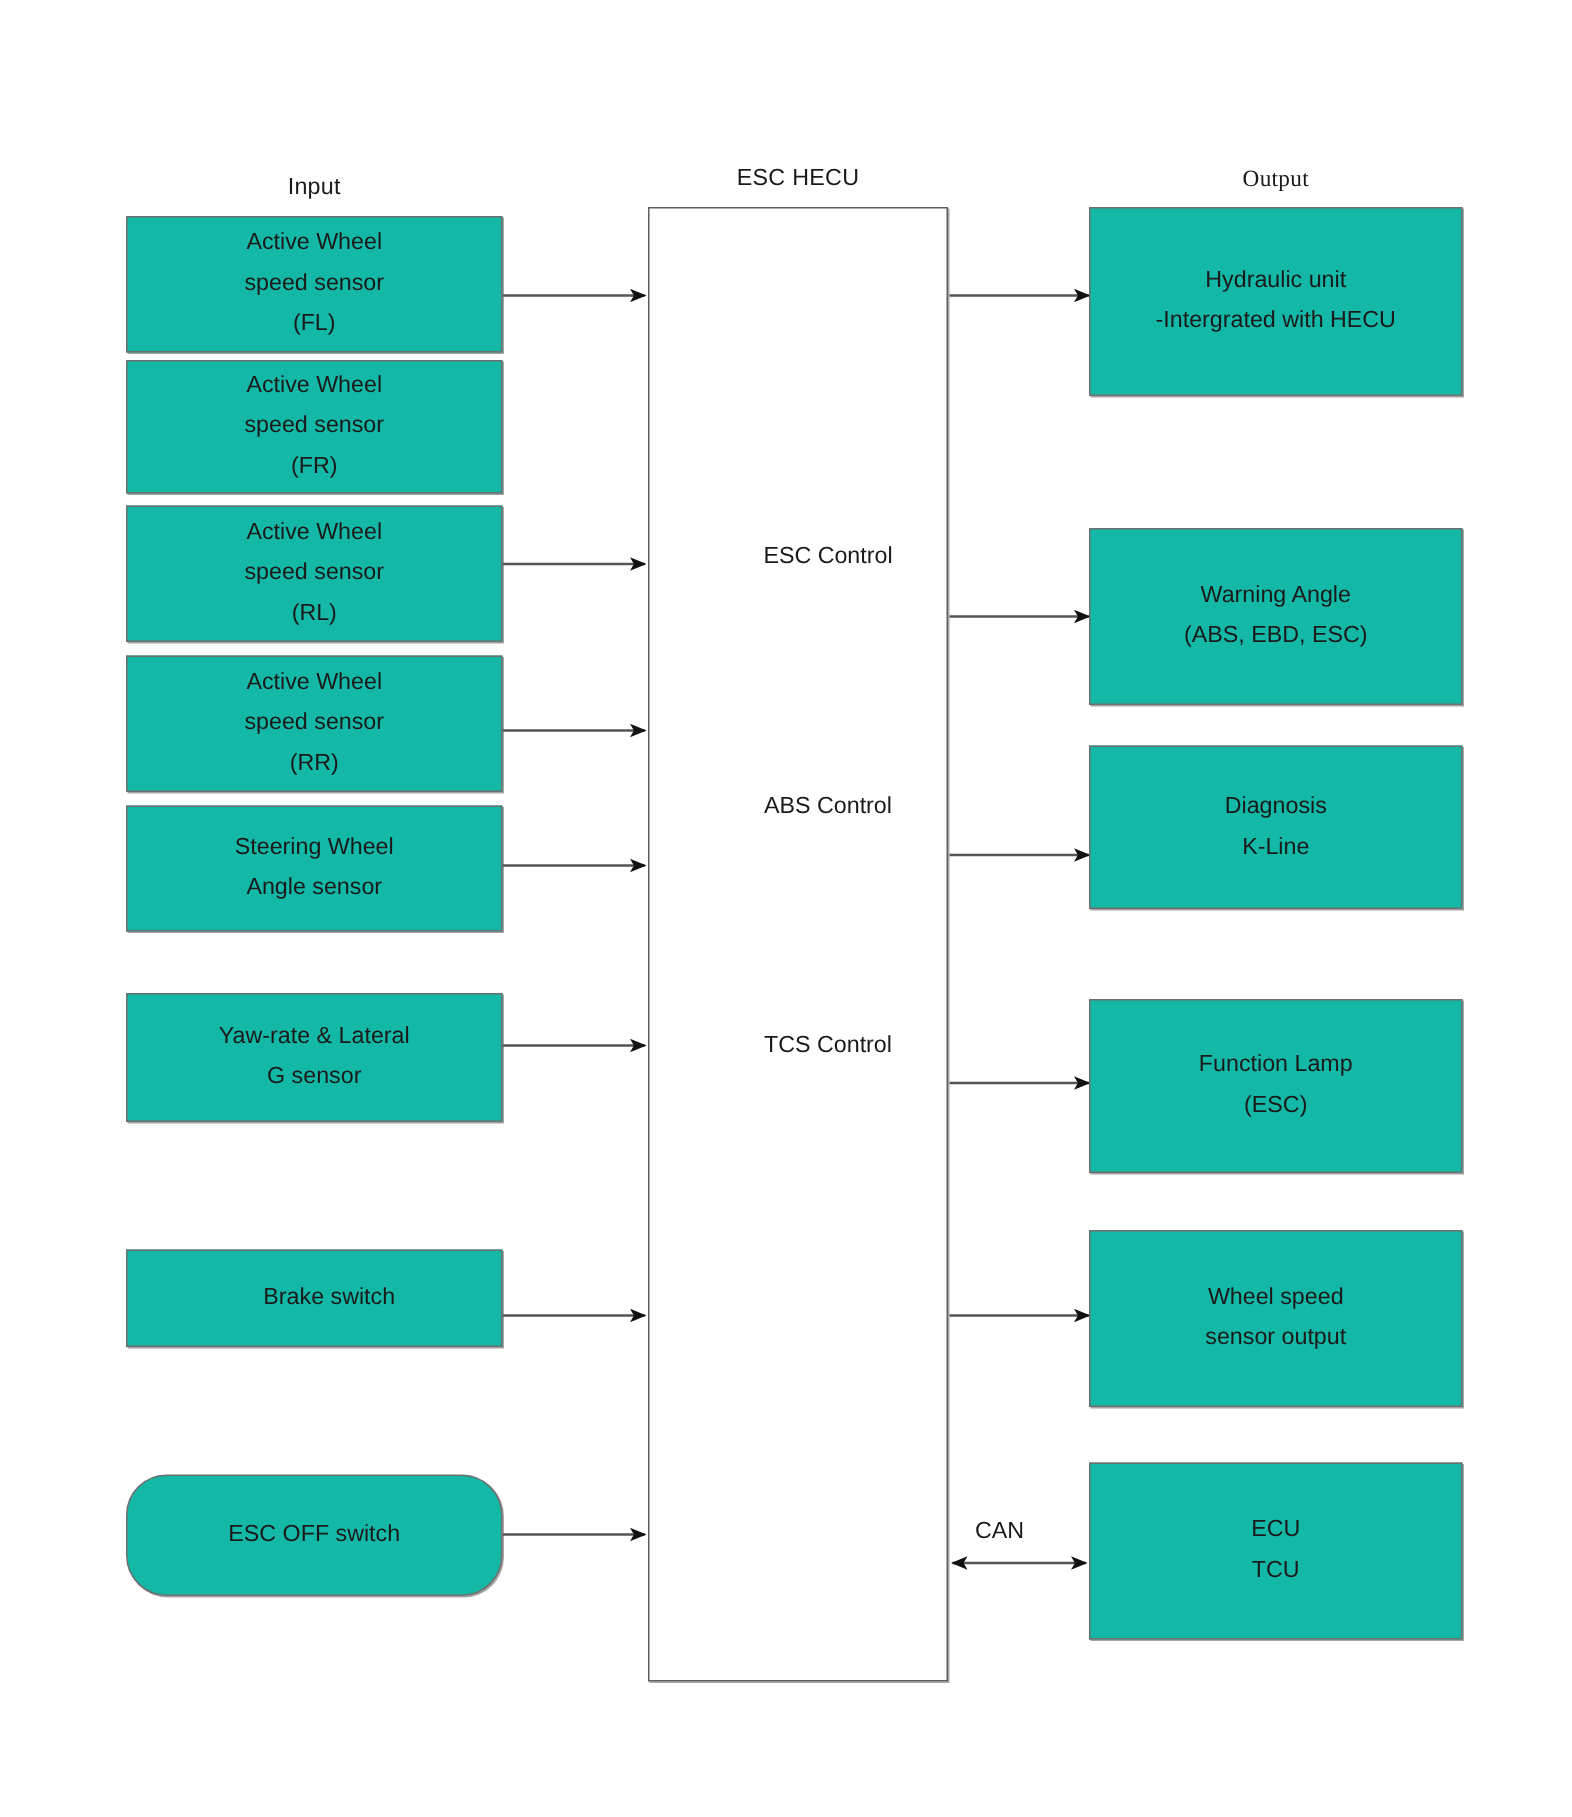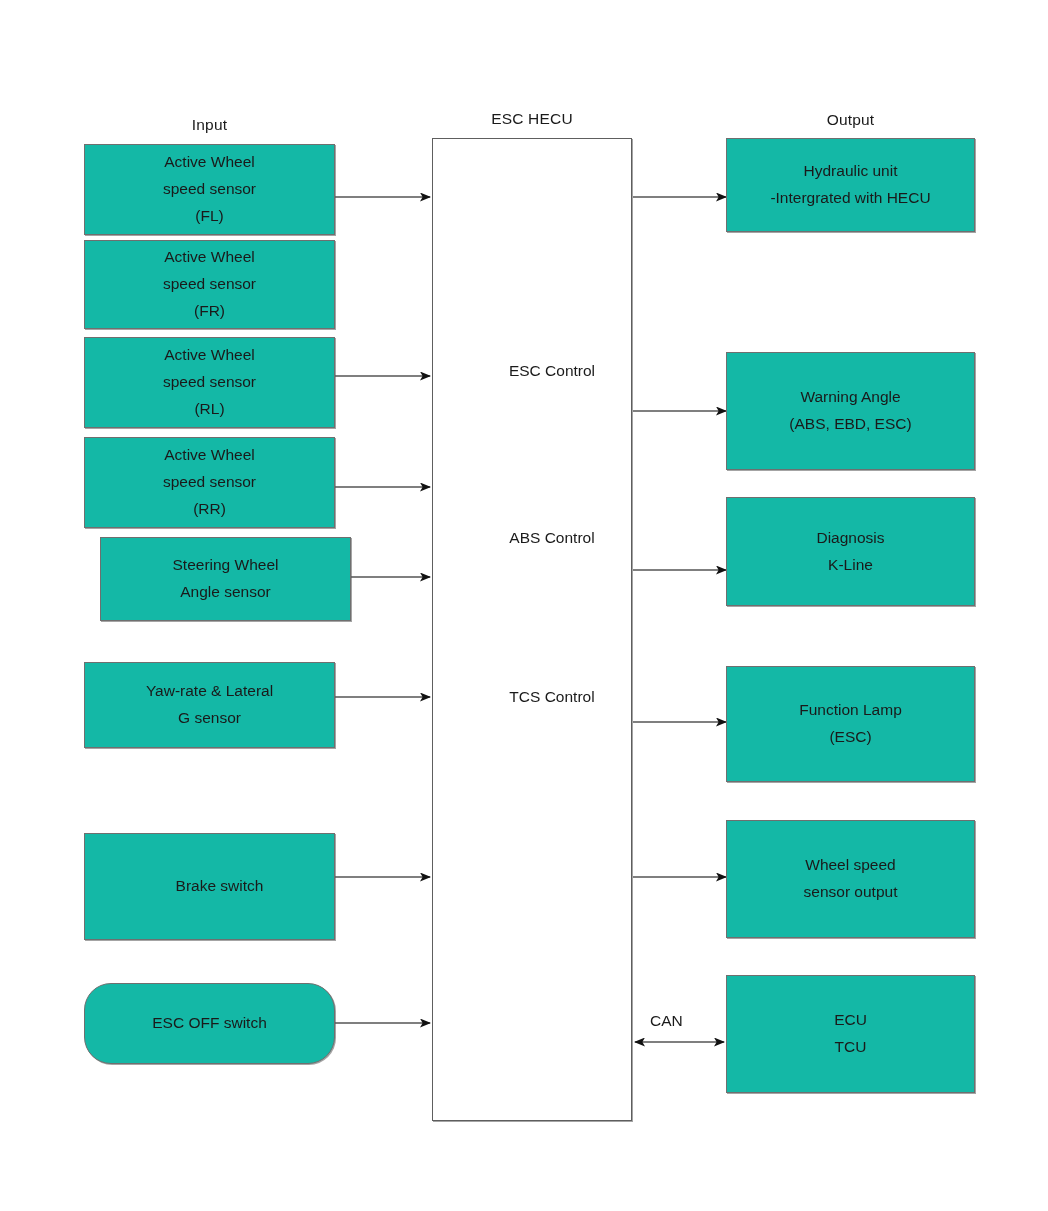--- a/index.html
+++ b/index.html
@@ -48,21 +48,21 @@
     <line x1="633" y1="570" x2="726" y2="570" marker-end="url(#ah)"></line>
     <line x1="633" y1="722" x2="726" y2="722" marker-end="url(#ah)"></line>
     <line x1="633" y1="877" x2="726" y2="877" marker-end="url(#ah)"></line>
 
     <line x1="635" y1="1042" x2="724" y2="1042" marker-end="url(#ah)" marker-start="url(#ahL)"></line>
   </g>
 </svg>
 
 <div class="col-title" style="left:84px;top:116px;width:251px;">Input</div>
 <div class="col-title" style="left:432px;top:110px;width:200px;">ESC HECU</div>
-<div class="col-title" style="left:726px;top:111px;width:249px;">Output</div>
+<div class="col-title" style="left:726px;top:111px;width:249px;font-family:Liberation Serif, serif;">Output</div>
 
 <div class="node" style="left:84px;top:144px;width:251px;height:91px;">
   <span class="ln">Active Wheel</span>
   <span class="ln">speed sensor</span>
   <span class="ln">(FL)</span>
 </div>
 <div class="node" style="left:84px;top:240px;width:251px;height:89px;">
   <span class="ln">Active Wheel</span>
   <span class="ln">speed sensor</span>
   <span class="ln">(FR)</span>
@@ -70,41 +70,41 @@
 <div class="node" style="left:84px;top:337px;width:251px;height:91px;">
   <span class="ln">Active Wheel</span>
   <span class="ln">speed sensor</span>
   <span class="ln">(RL)</span>
 </div>
 <div class="node" style="left:84px;top:437px;width:251px;height:91px;">
   <span class="ln">Active Wheel</span>
   <span class="ln">speed sensor</span>
   <span class="ln">(RR)</span>
 </div>
-<div class="node" style="left:100px;top:537px;width:251px;height:84px;">
+<div class="node" style="left:84px;top:537px;width:251px;height:84px;">
   <span class="ln">Steering Wheel</span>
   <span class="ln">Angle sensor</span>
 </div>
 <div class="node" style="left:84px;top:662px;width:251px;height:86px;">
   <span class="ln">Yaw-rate &amp; Lateral</span>
   <span class="ln">G sensor</span>
 </div>
-<div class="node" style="left:84px;top:833px;width:251px;height:107px;padding-left:20px;">
+<div class="node" style="left:84px;top:833px;width:251px;height:65px;padding-left:20px;">
   <span class="ln">Brake switch</span>
 </div>
 <div class="node" style="left:84px;top:983px;width:251px;height:81px;border-radius:27px;">
   <span class="ln">ESC OFF switch</span>
 </div>
 
 <div class="hecu" style="left:432px;top:138px;width:200px;height:983px;"></div>
 <div class="hecu-label" style="left:432px;top:362px;">ESC Control</div>
 <div class="hecu-label" style="left:432px;top:529px;">ABS Control</div>
 <div class="hecu-label" style="left:432px;top:688px;">TCS Control</div>
 
-<div class="node" style="left:726px;top:138px;width:249px;height:94px;">
+<div class="node" style="left:726px;top:138px;width:249px;height:126px;">
   <span class="ln">Hydraulic unit</span>
   <span class="ln">-Intergrated with HECU</span>
 </div>
 <div class="node" style="left:726px;top:352px;width:249px;height:118px;">
   <span class="ln">Warning Angle</span>
   <span class="ln">(ABS, EBD, ESC)</span>
 </div>
 <div class="node" style="left:726px;top:497px;width:249px;height:109px;">
   <span class="ln">Diagnosis</span>
   <span class="ln">K-Line</span>

